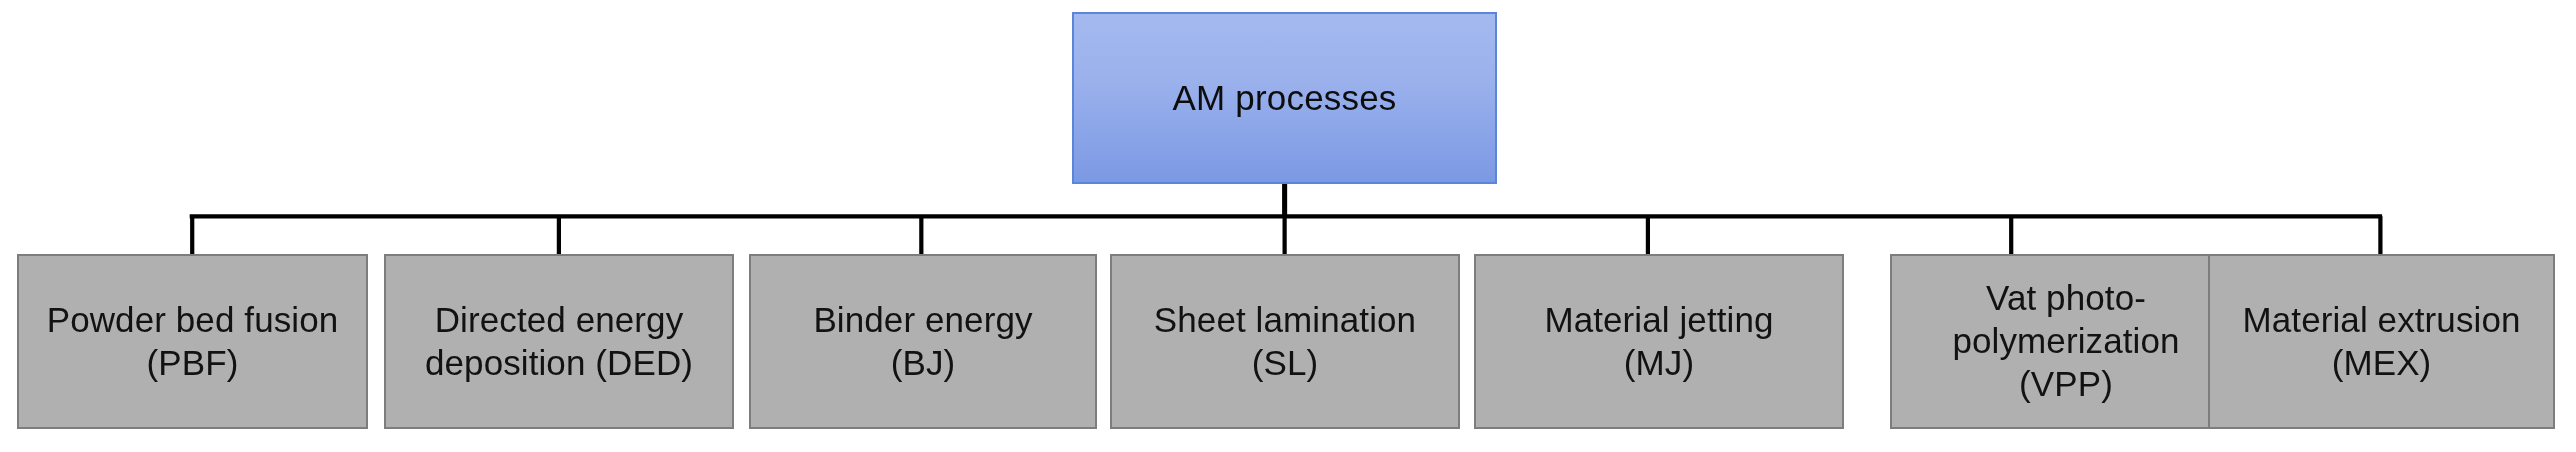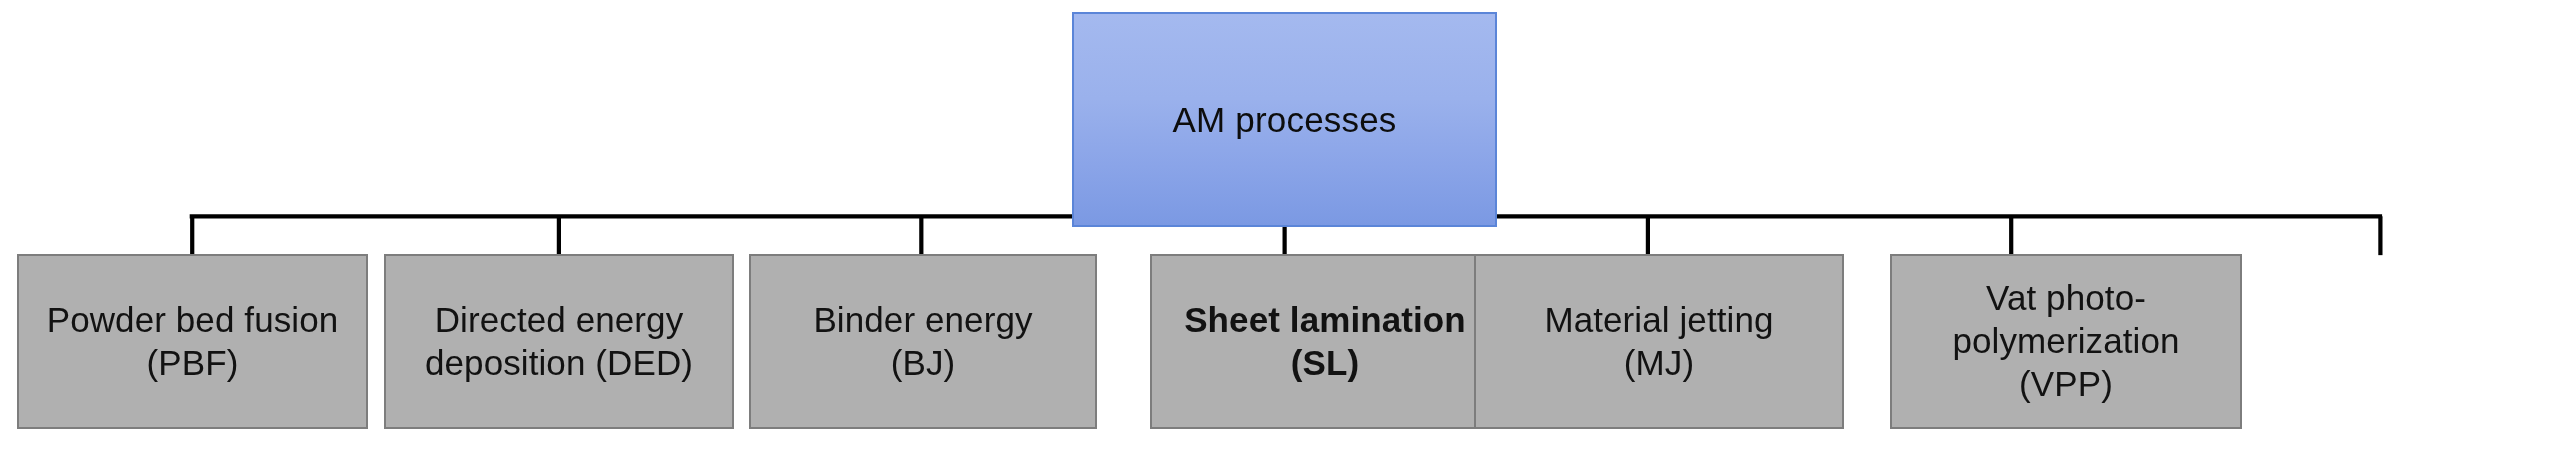--- a/index.html
+++ b/index.html
@@ -27,21 +27,21 @@
     height: 452px;
     pointer-events: none;
   }
 
   
   .root-node {
     position: absolute;
     left: 1072px;
     top: 12px;
     width: 425px;
-    height: 215px;
+    height: 172px;
     box-sizing: border-box;
     border: 2.5px solid #5b85d8;
     background: linear-gradient(to bottom, #a4b9ef 0%, #9ab1ec 40%, #8aa4e8 72%, #7b99e3 100%);
     display: flex;
     align-items: center;
     justify-content: center;
   }
   .root-node-label {
     font-size: 35px;
     color: #0d0d0d;
@@ -104,31 +104,35 @@
   <div class="leaf-node" style="left:384px;  width:350px;">
     <div class="leaf-node-label">Directed energy
 deposition (DED)</div>
   </div>
 
   <div class="leaf-node" style="left:749px;  width:348px;">
     <div class="leaf-node-label">Binder energy
 (BJ)</div>
   </div>
 
-  <div class="leaf-node" style="left:1150px; width:350px;font-weight:bold;">
+  <div class="leaf-node" style="left:1110px; width:350px;">
     <div class="leaf-node-label">Sheet lamination
 (SL)</div>
   </div>
 
   <div class="leaf-node" style="left:1474px; width:370px;">
     <div class="leaf-node-label">Material jetting
 (MJ)</div>
   </div>
 
   <div class="leaf-node" style="left:1890px; width:352px;">
     <div class="leaf-node-label">Vat photo-
 polymerization
 (VPP)</div>
   </div>
 
+  <div class="leaf-node" style="left:2208px; width:347px;">
+    <div class="leaf-node-label">Material extrusion
+(MEX)</div>
+  </div>
 
 </div>
 
 
 </body></html>

